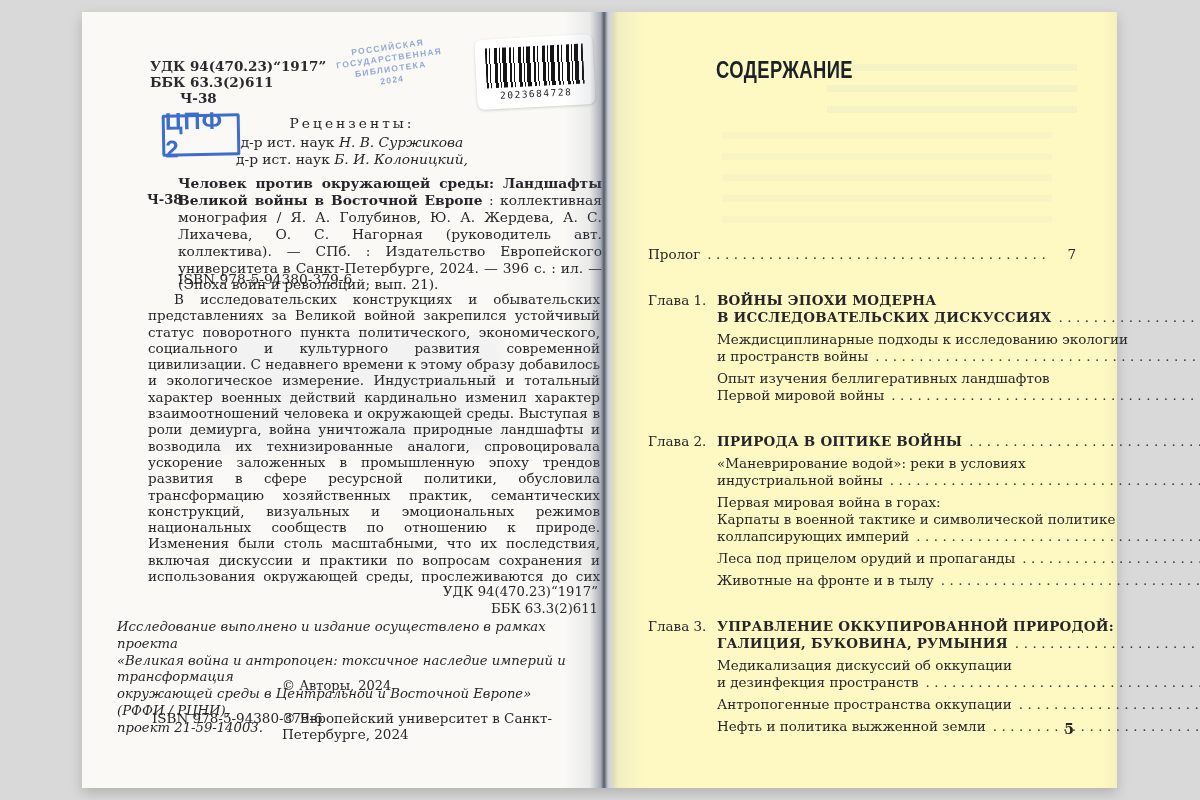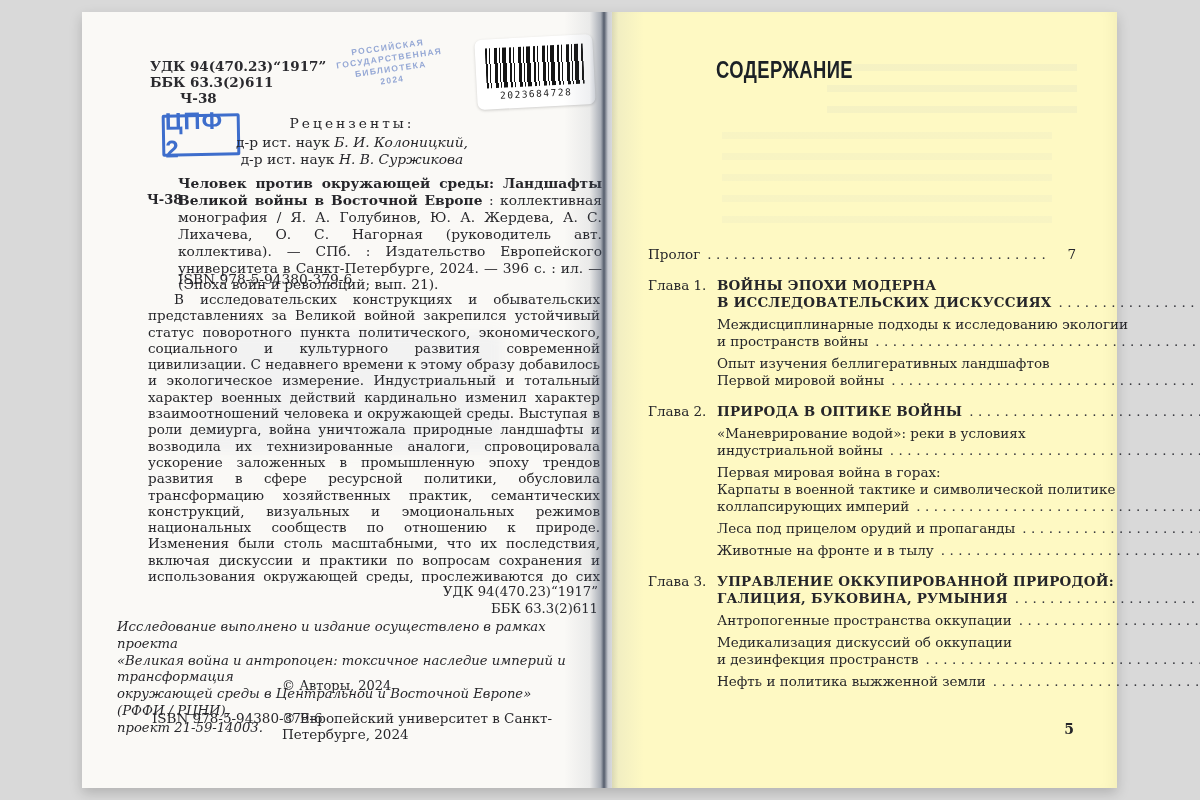--- a/index.html
+++ b/index.html
@@ -82,21 +82,21 @@
   
   .toc-heading {
     position:absolute; left:104px; top:45px;
     font-family:"Liberation Sans", sans-serif; font-weight:bold; font-size:23px;
     color:#1c2126; transform:scaleX(.8); transform-origin:left top; letter-spacing:.5px;
     white-space:nowrap;
   }
   .toc-list { position:absolute; left:36px; top:234px; width:428px; font-size:13.5px; line-height:17px; }
   .toc-entry { display:grid; grid-template-columns:69px 1fr; margin-bottom:5px; }
   .toc-entry.prologue { display:block; }
-  .toc-entry.chapter { margin-top:14px; }
+  .toc-entry.chapter { margin-top:29px; }
   .toc-label { font-weight:normal; white-space:nowrap; }
   .chapter .toc-content { font-weight:bold; letter-spacing:.2px; }
   .toc-line { white-space:nowrap; overflow:hidden; }
   .toc-line.last { display:flex; align-items:flex-end; }
   .toc-line .t { white-space:nowrap; }
   .dots { flex:1 1 auto; overflow:hidden; white-space:nowrap; margin:0 4px 0 7px; letter-spacing:4.5px; font-weight:normal; color:#35363c; }
   .dots::after { content:"................................................................................"; }
   .pg { min-width:26px; text-align:right; font-weight:normal; }
   .folio { position:absolute; right:43px; top:709px; font-weight:bold; font-size:14px; }
   
@@ -131,22 +131,22 @@
 
       <div class="barcode">
         <div class="bars"></div>
         <div class="bc-num">2023684728</div>
       </div>
 
       <div class="cpf-stamp">ЦПФ 2</div>
 
       <div class="reviewers">
         <div class="rv-title">Рецензенты:</div>
+        <div><span>д-р ист. наук </span><span class="name">Н. В. Суржикова</span></div>
         <div><span>д-р ист. наук </span><span class="name">Б. И. Колоницкий,</span></div>
-        <div><span>д-р ист. наук </span><span class="name">Н. В. Суржикова</span></div>
       </div>
 
       <div class="biblio">
         <span class="margin-code">Ч-38</span>
         <span class="bold">Человек против окружающей среды: Ландшафты Великой войны в Восточной Европе</span><span> : коллективная монография / Я. А. Голубинов, Ю. А. Жердева, А. С. Лихачева, О. С. Нагорная (руководитель авт. коллектива). — СПб. : Издательство Европейского университета в Санкт-Петербурге, 2024. — 396 с. : ил. — (Эпоха войн и революций; вып. 21).</span>
       </div>
 
       <div class="isbn-top">ISBN 978-5-94380-379-6</div>
 
       <div class="annotation">В исследовательских конструкциях и обывательских представлениях за Великой войной закрепился устойчивый статус поворотного пункта политического, экономического, социального и культурного развития современной цивилизации. С недавнего времени к этому образу добавилось и экологическое измерение. Индустриальный и тотальный характер военных действий кардинально изменил характер взаимоотношений человека и окружающей среды. Выступая в роли демиурга, война уничтожала природные ландшафты и возводила их технизированные аналоги, спровоцировала ускорение заложенных в промышленную эпоху трендов развития в сфере ресурсной политики, обусловила трансформацию хозяйственных практик, семантических конструкций, визуальных и эмоциональных режимов национальных сообществ по отношению к природе. Изменения были столь масштабными, что их последствия, включая дискуссии и практики по вопросам сохранения и использования окружающей среды, прослеживаются до сих пор. На фоне относительной изученности экологической катастрофы Западного фронта Восточный фронт с его маневренными военными действиями, охватившими все виды климатических зон и экосистем, с его политикой выжженной земли, развалом империй и переходом их токсичного наследия в «эпоху катастроф» все еще ждет своих исследователей.</div>
@@ -268,32 +268,32 @@
               <div class="toc-line">УПРАВЛЕНИЕ ОККУПИРОВАННОЙ ПРИРОДОЙ:</div>
               <div class="toc-line last">
                 <span class="t">ГАЛИЦИЯ, БУКОВИНА, РУМЫНИЯ</span>
                 <span class="dots"></span>
               </div>
             </div>
           </div>
           <div class="toc-entry section">
             <div class="toc-label"></div>
             <div class="toc-content">
+              <div class="toc-line">Медикализация дискуссий об оккупации</div>
+              <div class="toc-line last">
+                <span class="t">и дезинфекция пространств</span>
+                <span class="dots"></span>
+              </div>
+            </div>
+          </div>
+          <div class="toc-entry section">
+            <div class="toc-label"></div>
+            <div class="toc-content">
               <div class="toc-line last">
                 <span class="t">Антропогенные пространства оккупации</span>
-                <span class="dots"></span>
-              </div>
-            </div>
-          </div>
-          <div class="toc-entry section">
-            <div class="toc-label"></div>
-            <div class="toc-content">
-              <div class="toc-line">Медикализация дискуссий об оккупации</div>
-              <div class="toc-line last">
-                <span class="t">и дезинфекция пространств</span>
                 <span class="dots"></span>
               </div>
             </div>
           </div>
           <div class="toc-entry section">
             <div class="toc-label"></div>
             <div class="toc-content">
               <div class="toc-line last">
                 <span class="t">Нефть и политика выжженной земли</span>
                 <span class="dots"></span>

